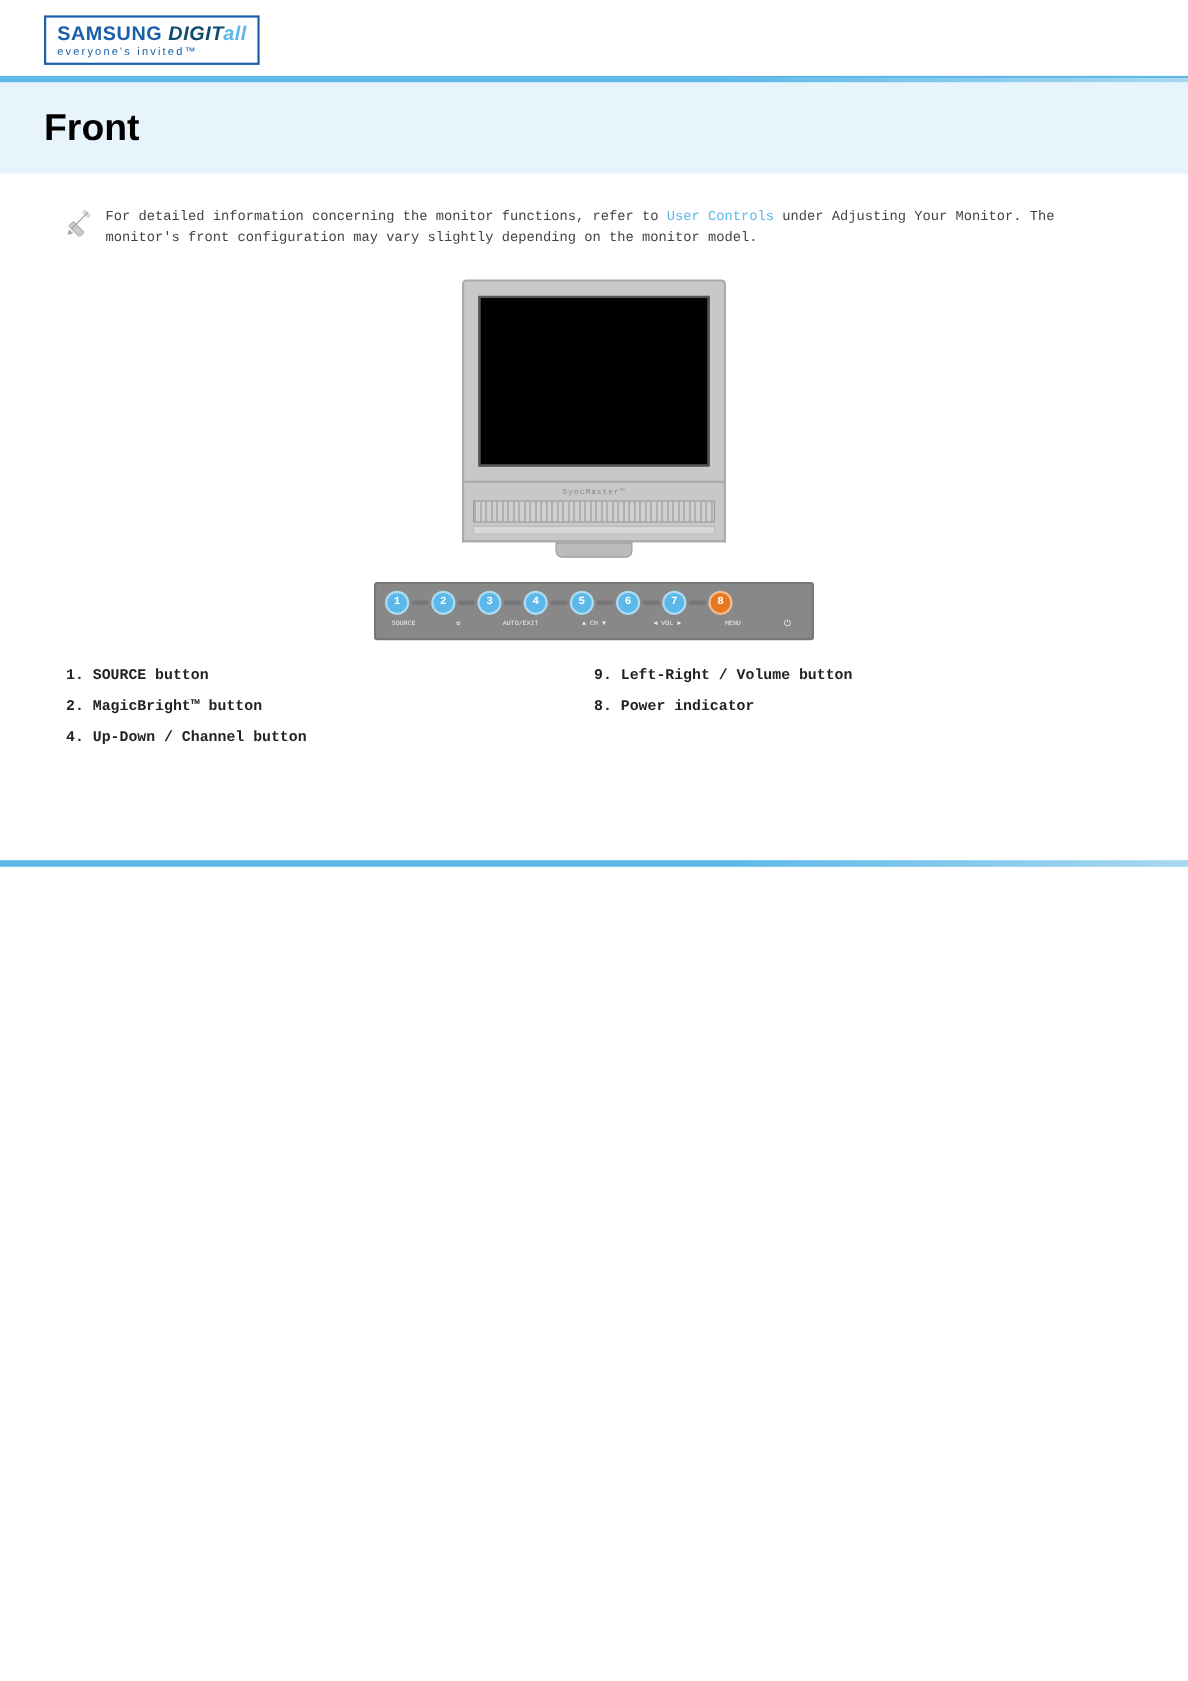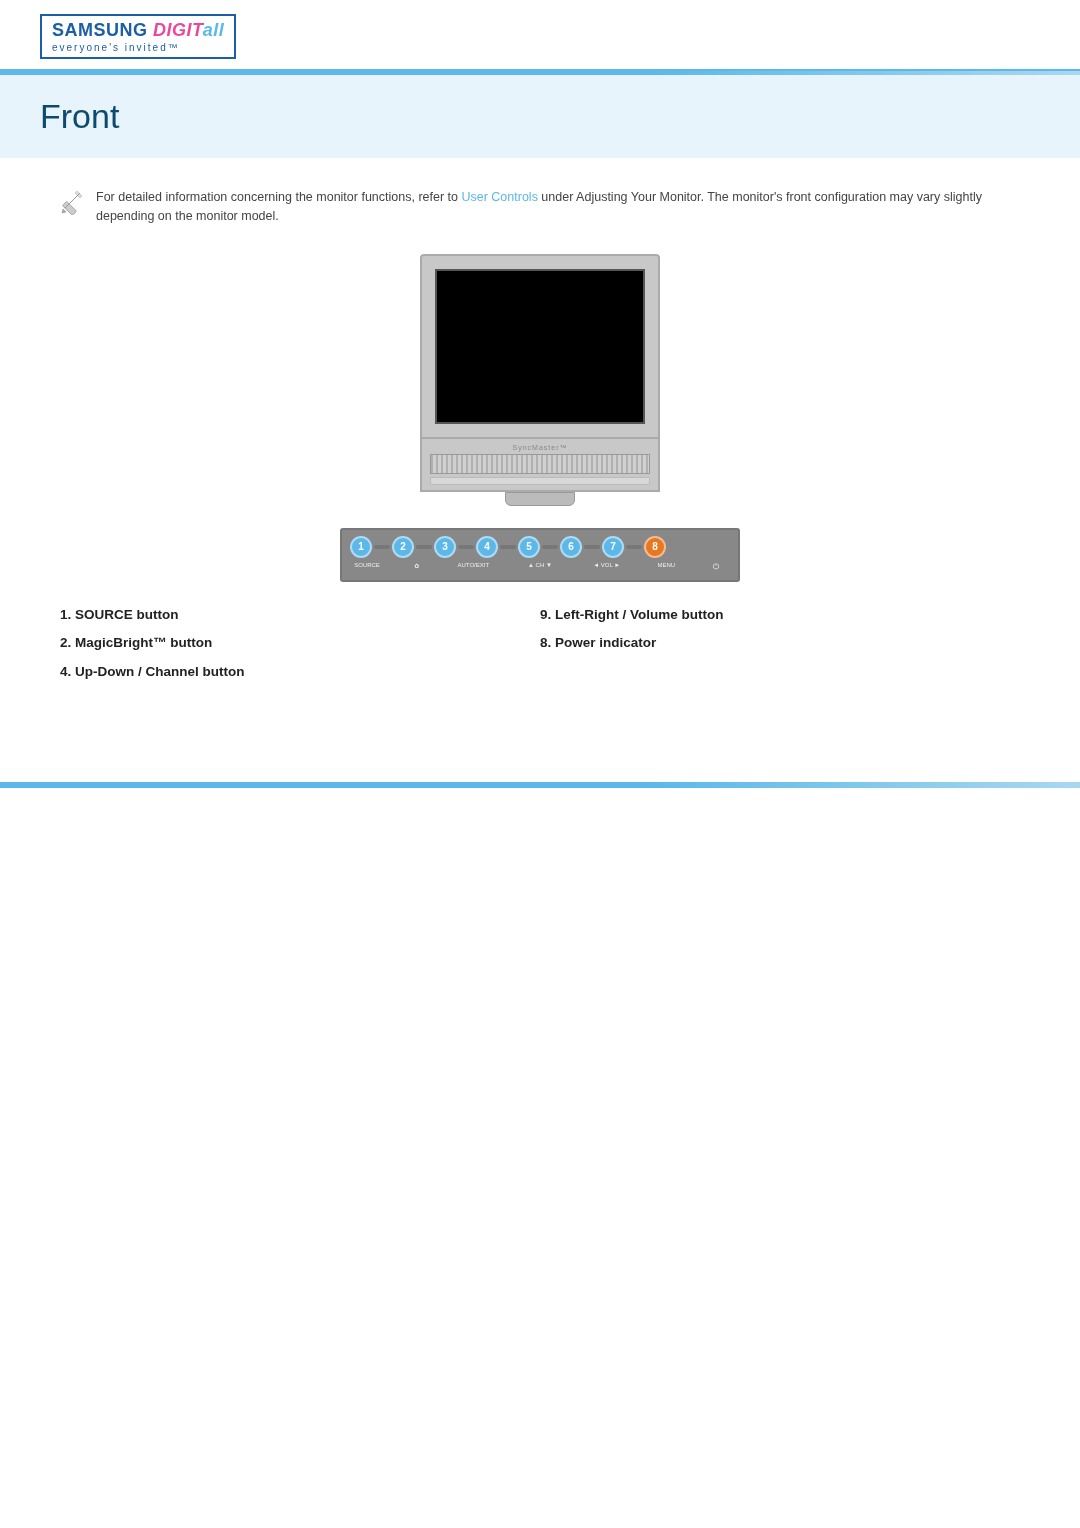--- a/index.html
+++ b/index.html
@@ -21,21 +21,21 @@
       display: flex;
       align-items: center;
     }
     .logo-samsung {
       font-size: 18px;
       font-weight: bold;
       color: #1a5fa8;
       letter-spacing: 0.5px;
     }
     .logo-samsung span.digit {
-      color: #ec4899;
+      color: #0c4a6e;
       font-style: italic;
     }
     .logo-samsung span.all {
       color: #5bb8e8;
       font-style: italic;
     }
     .logo-tagline {
       font-size: 10px;
       color: #1a5fa8;
       letter-spacing: 2px;
@@ -54,28 +54,29 @@
     }
 
     
     .page-title-area {
       background: #e8f4fb;
       padding: 22px 40px 22px 40px;
       margin-bottom: 0;
     }
     .page-title {
       font-size: 34px;
-      font-weight: normal;
-      color: #0c4a6e;
+      font-weight: bold;
+      color: #000000;
     }
 
     
     .main-content {
       padding: 30px 60px 30px 60px;
       background: #fff;
+      font-family: Liberation Mono, monospace;
     }
 
     
     .note-box {
       display: flex;
       align-items: flex-start;
       margin-bottom: 28px;
       font-size: 12.5px;
       color: #444;
       line-height: 1.5;

